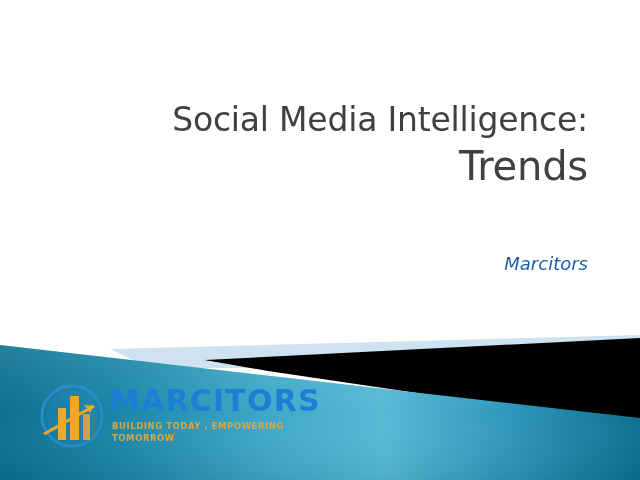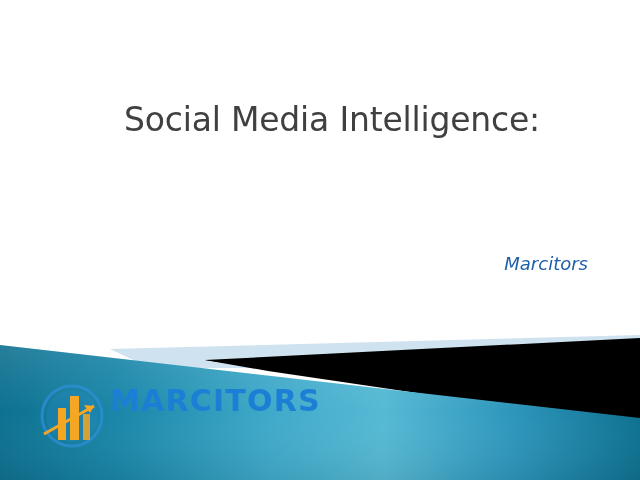--- a/index.html
+++ b/index.html
@@ -12,24 +12,24 @@
     width: 640px;
     height: 480px;
     background: #ffffff;
     overflow: hidden;
     font-family: "Liberation Sans", sans-serif;
   }
 
   
   #title-block {
     position: absolute;
-    left: 58px;
+    left: 40px;
     top: 98px;
     width: 548px;
-    text-align: center;
+    text-align: right;
   }
   .title-line {
     color: #404040;
     font-family: "DejaVu Sans", sans-serif;
     font-weight: 400;
     letter-spacing: -0.2px;
     white-space: nowrap;
   }
   #title-line-1 {
     font-size: 33px;
@@ -114,20 +114,21 @@
     opacity: 0.92;
   }
 </style>
 </head>
 <body>
 
 <div id="slide">
 
   <div id="title-block">
     <div class="title-line" id="title-line-1">Social Media Intelligence:</div>
+    <div class="title-line" id="title-line-3">Trends</div>
   </div>
 
   <div id="subtitle">Marcitors</div>
 
   <div id="banner">
     <svg viewBox="0 0 640 150" preserveAspectRatio="none">
       <defs>
         <linearGradient id="tealGrad" x1="0" y1="0" x2="1" y2="0">
           <stop offset="0" stop-color="#0E7190"></stop>
           <stop offset="0.18" stop-color="#1A86A8"></stop>
@@ -162,17 +163,18 @@
         <rect x="24" y="30" width="8" height="32" fill="#F5A623"></rect>
         <rect x="36" y="18" width="9" height="44" fill="#F5A623"></rect>
         <rect x="49" y="36" width="7" height="26" fill="#F5A623" opacity="0.85"></rect>
         <path d="M10 56 L60 28" stroke="#F5A623" stroke-width="3" fill="none"></path>
         <path d="M60 28 L50 27 L56 35 Z" fill="#F5A623"></path>
       </svg>
     </div>
 
     <div id="logo-text-wrap">
       <div id="logo-wordmark">MARCITORS</div>
+      <div id="logo-tagline">BUILDING TODAY , EMPOWERING TOMORROW</div>
     </div>
 
   </div>
 
 </div>
 
 </body></html>

